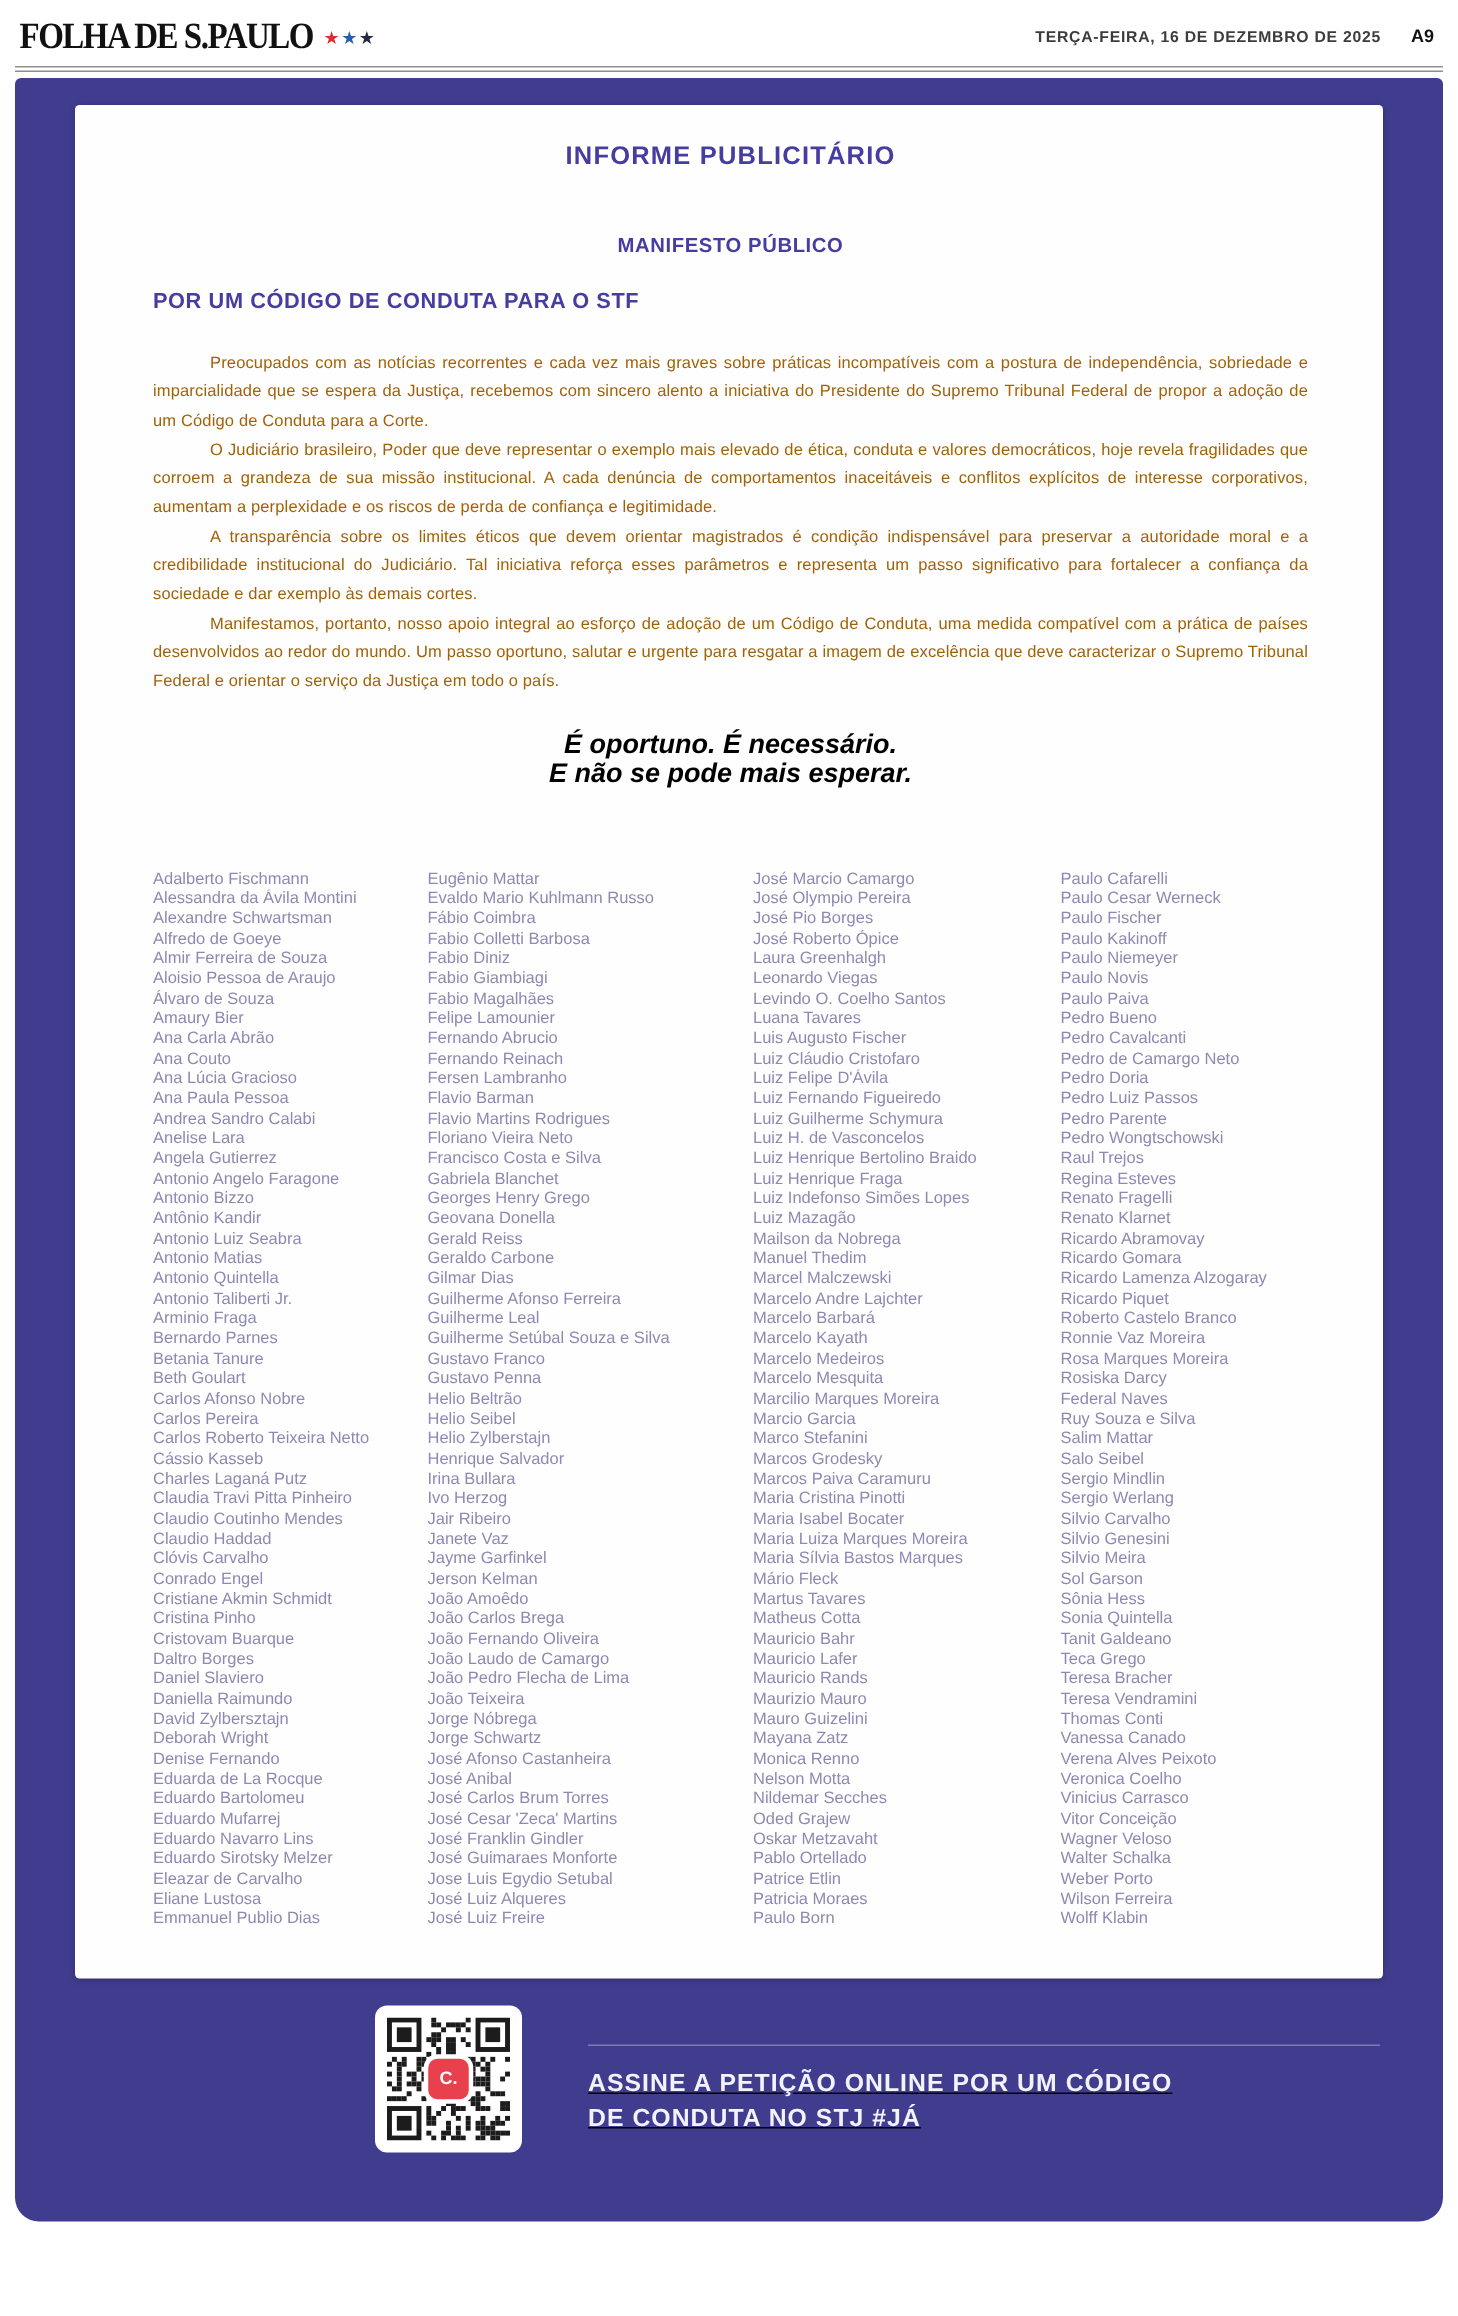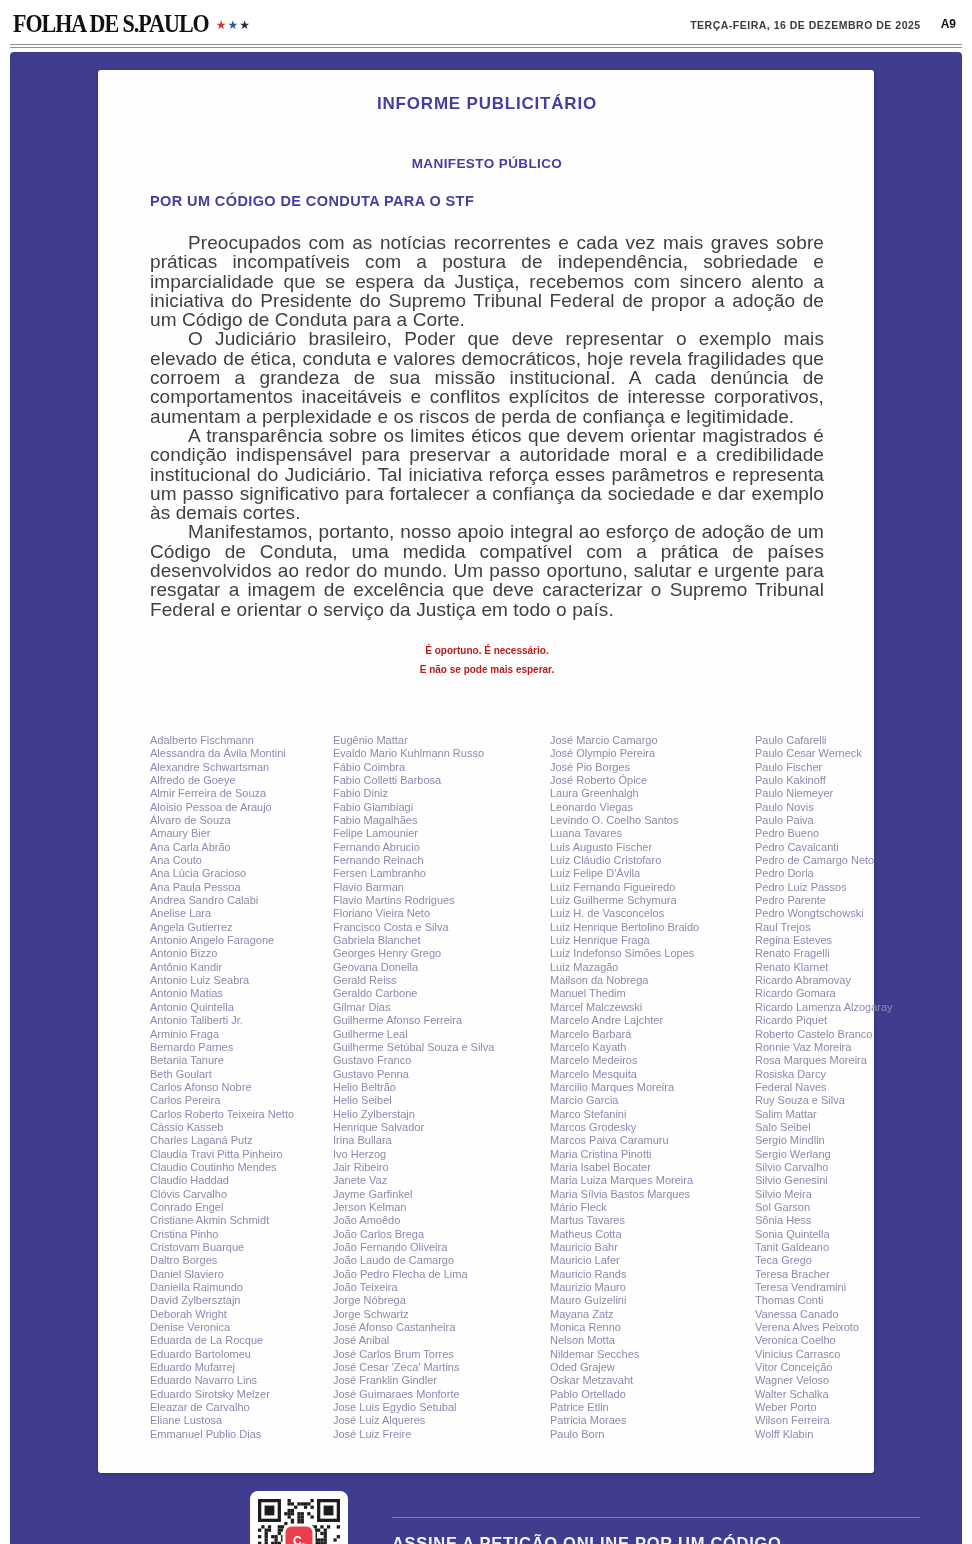--- a/index.html
+++ b/index.html
@@ -52,21 +52,21 @@
 
   
   .ad-block {
     margin: 4px 10px 8px 10px;
     background: #413d8e;
     border-radius: 4px 4px 16px 16px;
     padding: 18px 0 46px 0;
   }
 
   .card {
-    width: 776px;
+    width: 872px;
     margin: 0 auto;
     background: #fefefe;
     border-radius: 3px;
     padding: 24px 50px 32px 52px;
     box-shadow: 0 1px 4px rgba(0,0,0,0.25);
   }
 
   .kicker {
     text-align: center;
     font-size: 17px;
@@ -90,33 +90,34 @@
     letter-spacing: 0.4px;
     color: #453ea0;
     margin: 22px 0 0 0;
   }
 
   .manifesto { margin-top: 24px; }
   .manifesto p {
     margin: 0;
     text-indent: 38px;
     text-align: justify;
-    font-size: 19px;
+    font-size: 11px;
     line-height: 19.3px;
     letter-spacing: 0.1px;
-    color: #404040;
+    color: #a16207;
   }
 
   .closing {
     margin-top: 22px;
     text-align: center;
-    font-size: 10px;
+    font-size: 18px;
     font-weight: bold;
     line-height: 19.5px;
-    color: #b91c1c;
+    color: #000000;
+    font-style: italic;
   }
 
   .names-grid {
     margin-top: 54px;
     display: grid;
     grid-template-columns: 183px 217px 205px 165px;
   }
   .name {
     font-size: 11px;
     line-height: 13.35px;
@@ -248,21 +249,21 @@
           <div class="name">Clóvis Carvalho</div>
           <div class="name">Conrado Engel</div>
           <div class="name">Cristiane Akmin Schmidt</div>
           <div class="name">Cristina Pinho</div>
           <div class="name">Cristovam Buarque</div>
           <div class="name">Daltro Borges</div>
           <div class="name">Daniel Slaviero</div>
           <div class="name">Daniella Raimundo</div>
           <div class="name">David Zylbersztajn</div>
           <div class="name">Deborah Wright</div>
-          <div class="name">Denise Veronica</div>
+          <div class="name">Denise Fernando</div>
           <div class="name">Eduarda de La Rocque</div>
           <div class="name">Eduardo Bartolomeu</div>
           <div class="name">Eduardo Mufarrej</div>
           <div class="name">Eduardo Navarro Lins</div>
           <div class="name">Eduardo Sirotsky Melzer</div>
           <div class="name">Eleazar de Carvalho</div>
           <div class="name">Eliane Lustosa</div>
           <div class="name">Emmanuel Publio Dias</div>
         </div>
       <div>

